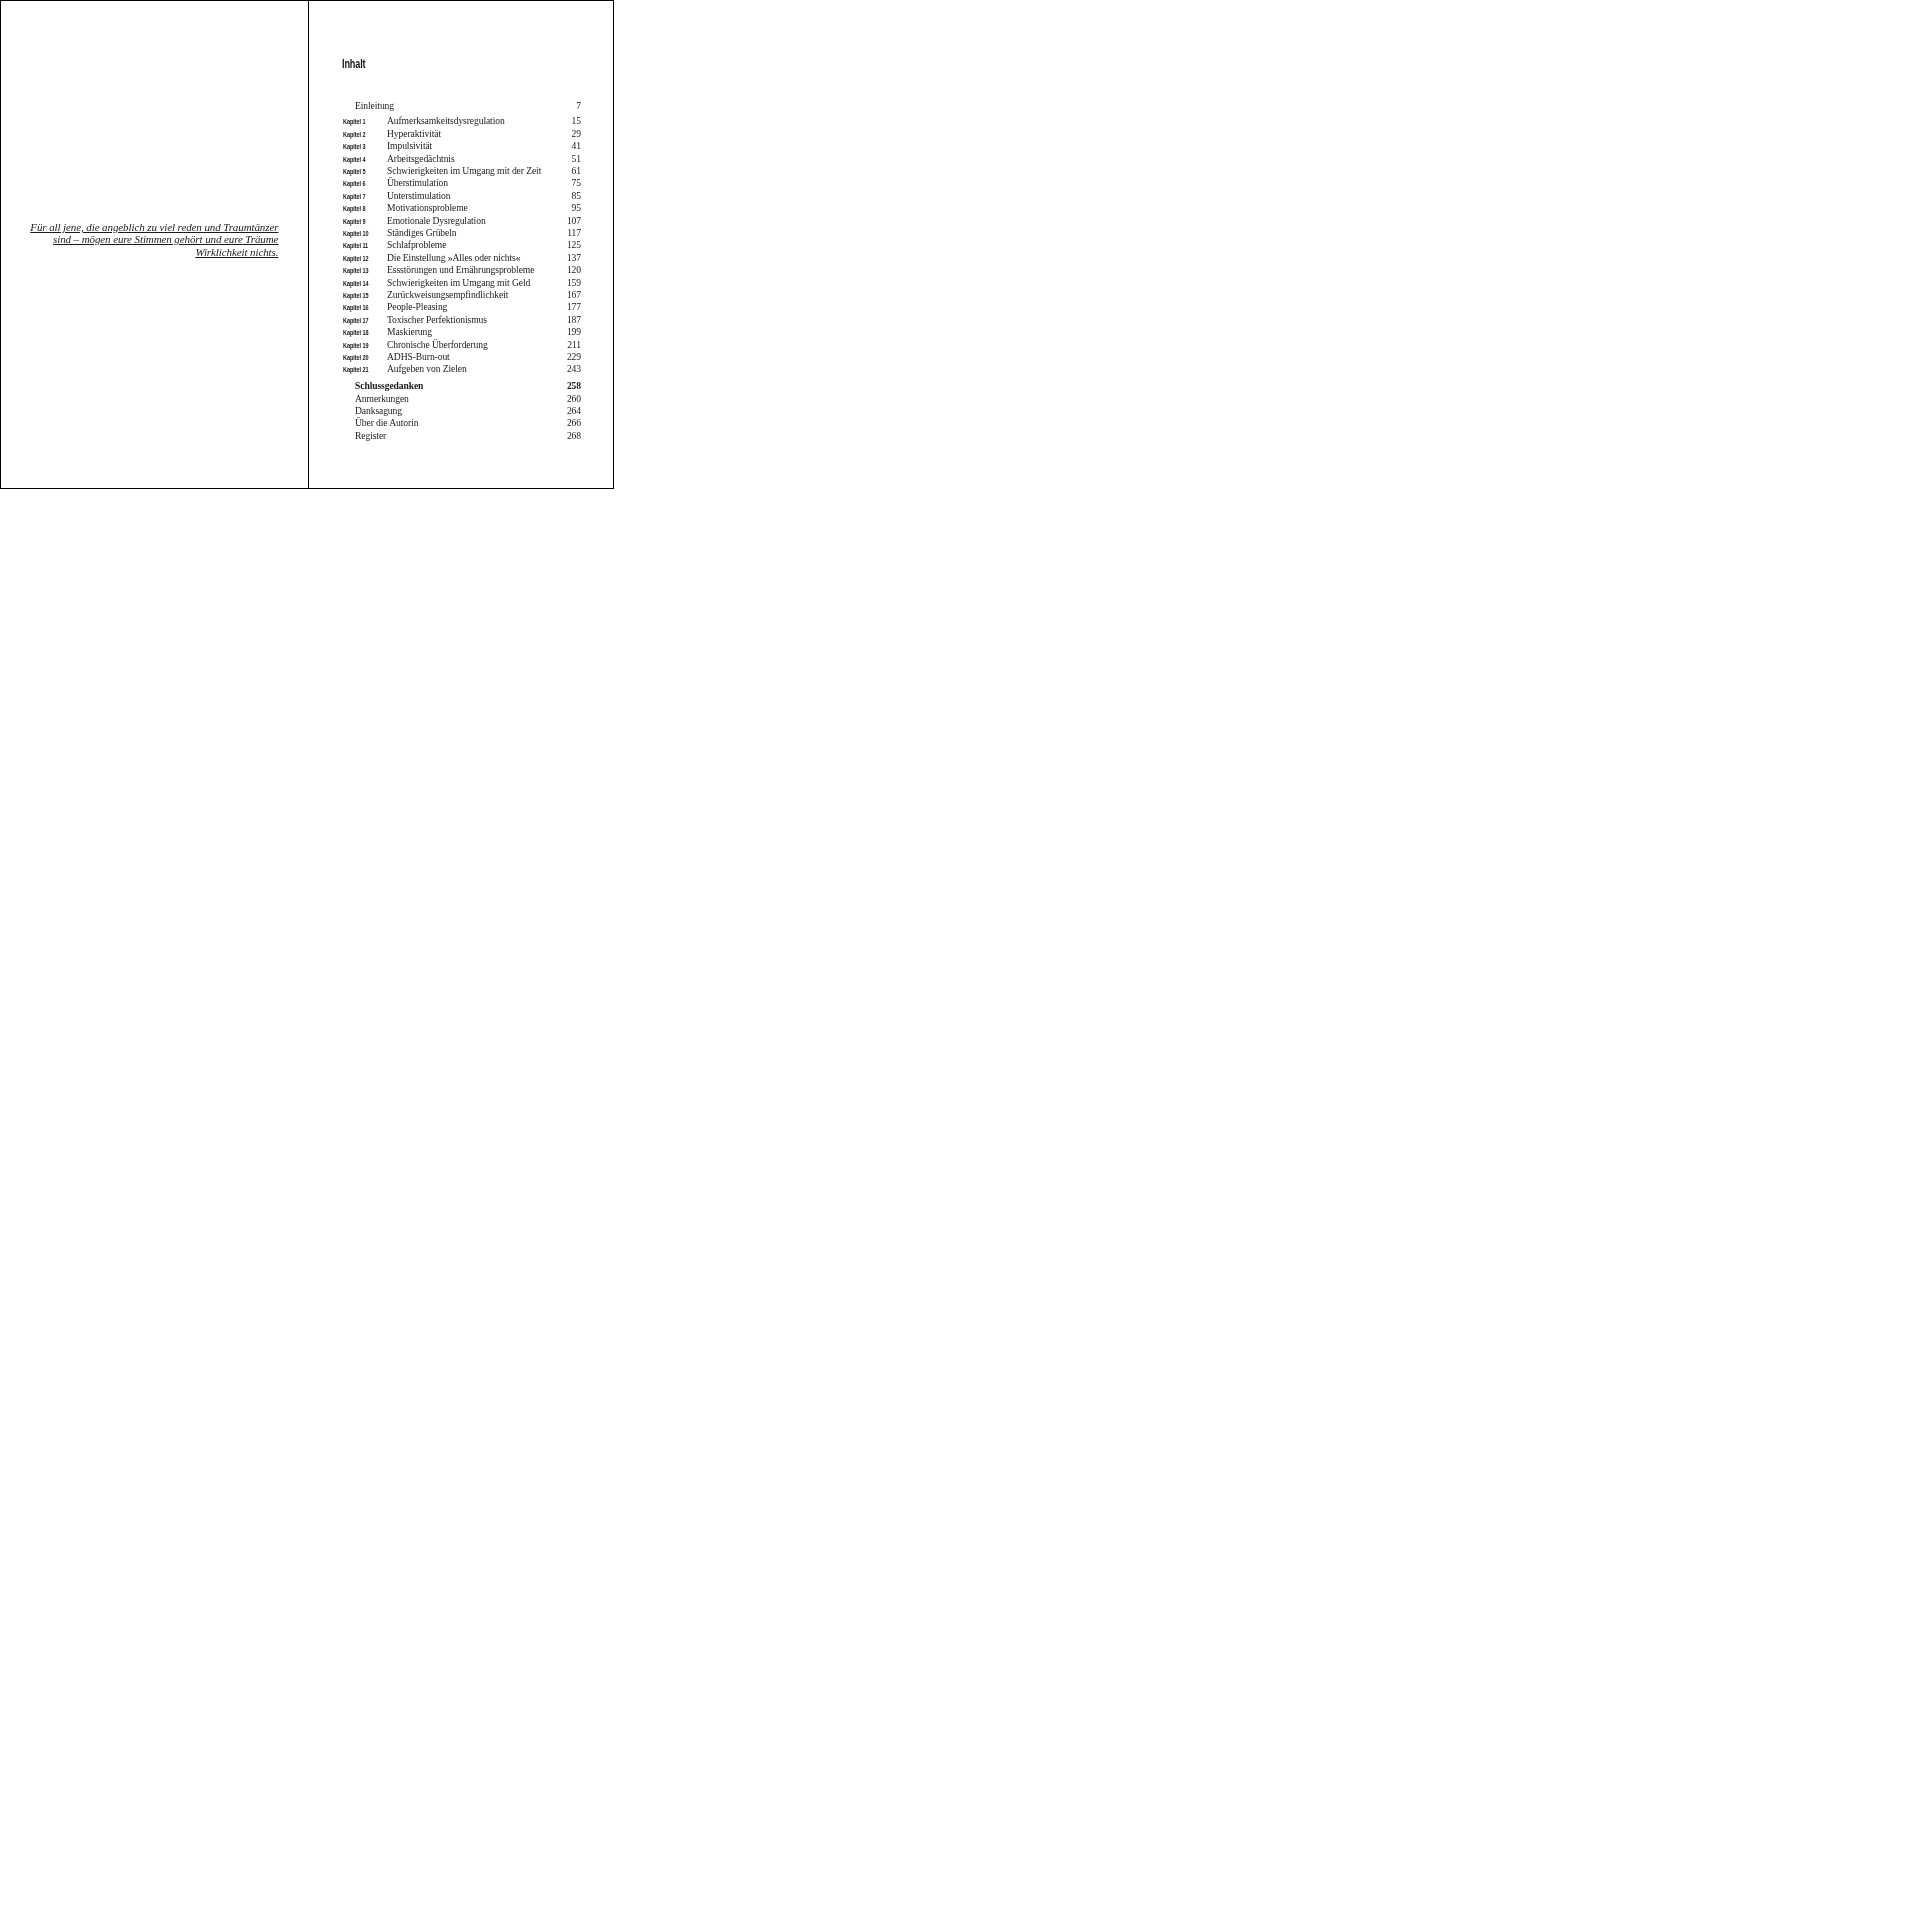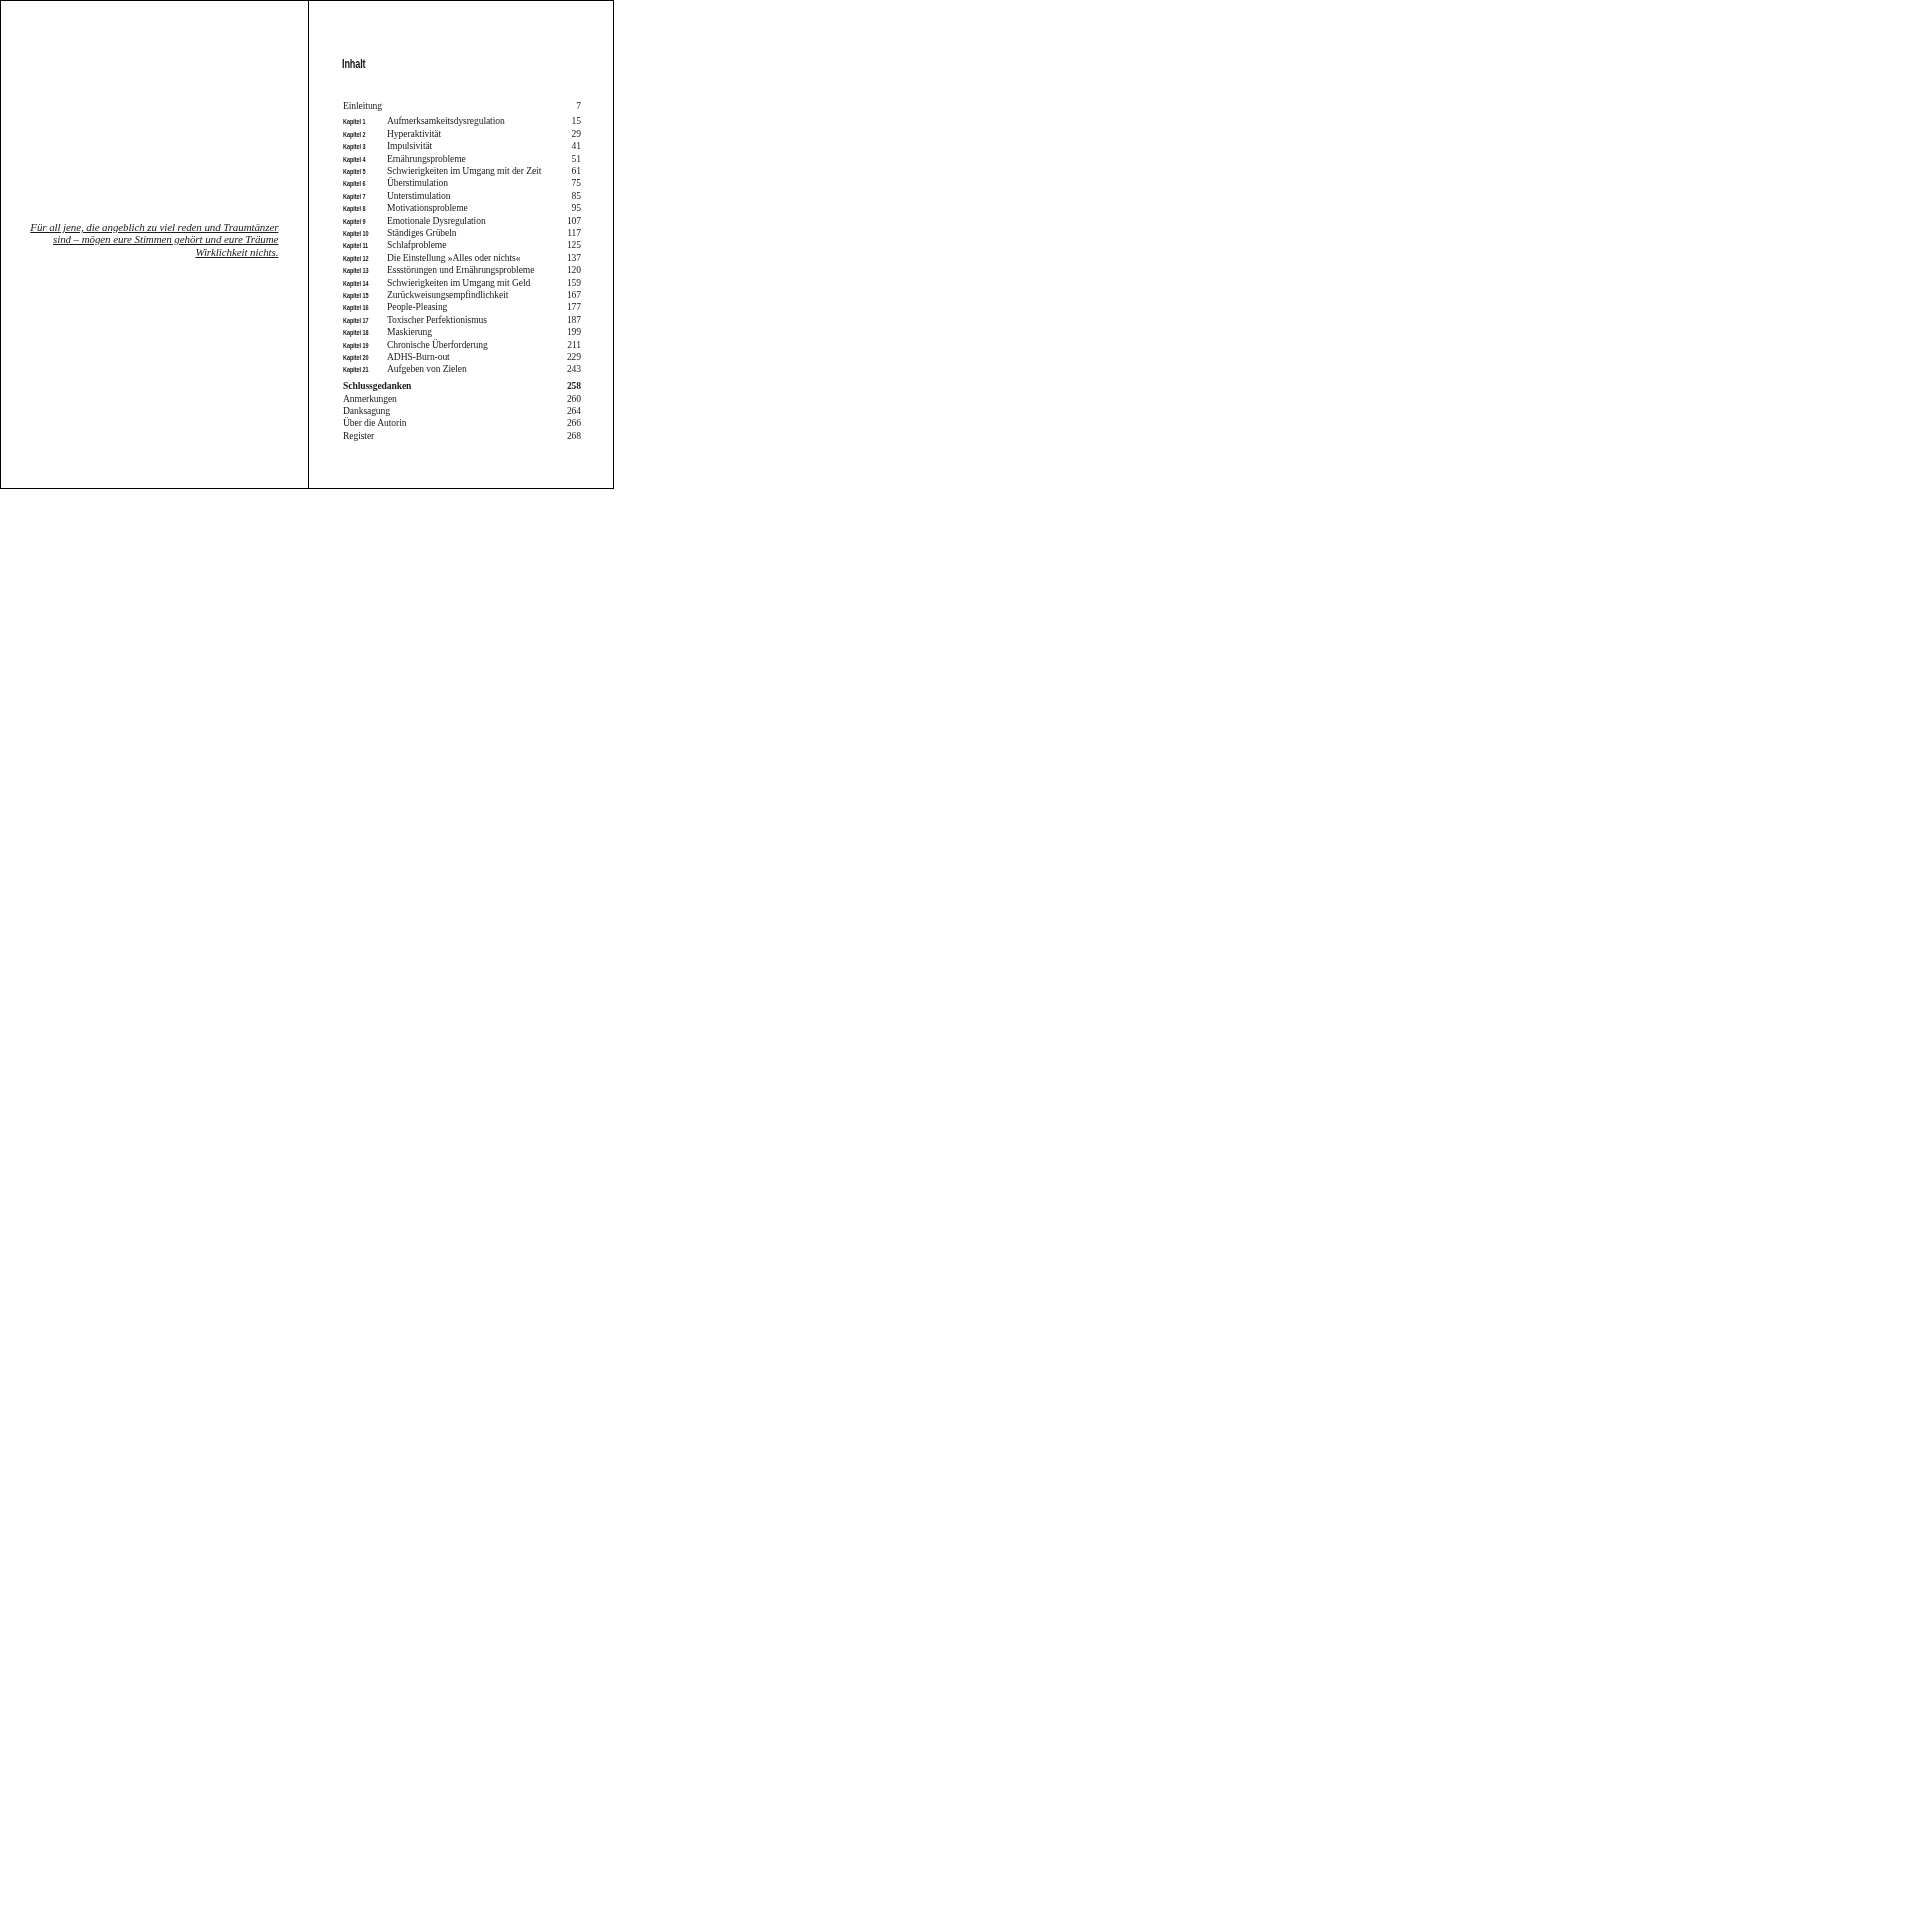--- a/index.html
+++ b/index.html
@@ -63,21 +63,21 @@
     letter-spacing: -0.1px;
   }
   .trow {
     display: grid;
     grid-template-columns: 44px 1fr auto;
     align-items: baseline;
     height: 12.4px;
     line-height: 12.4px;
     white-space: nowrap;
   }
-  .trow.simple { grid-template-columns: 1fr auto; }
+  .trow.simple { grid-template-columns: 1fr auto; margin-left: 12px; }
   .tlabel {
     font-family: "Liberation Sans", sans-serif;
     font-weight: 700;
     font-size: 7.7px;
     letter-spacing: -0.1px;
     transform: scaleX(0.72);
     transform-origin: 0 50%;
     color: #161614;
   }
   .ttitle { overflow: visible; }
@@ -120,21 +120,21 @@
           <span class="ttitle">Hyperaktivität</span>
           <span class="tpage">29</span>
         </div>
         <div class="trow">
           <span class="tlabel">Kapitel 3</span>
           <span class="ttitle">Impulsivität</span>
           <span class="tpage">41</span>
         </div>
         <div class="trow">
           <span class="tlabel">Kapitel 4</span>
-          <span class="ttitle">Ernährungsprobleme</span>
+          <span class="ttitle">Arbeitsgedächtnis</span>
           <span class="tpage">51</span>
         </div>
         <div class="trow">
           <span class="tlabel">Kapitel 5</span>
           <span class="ttitle">Schwierigkeiten im Umgang mit der Zeit</span>
           <span class="tpage">61</span>
         </div>
         <div class="trow">
           <span class="tlabel">Kapitel 6</span>
           <span class="ttitle">Überstimulation</span>

